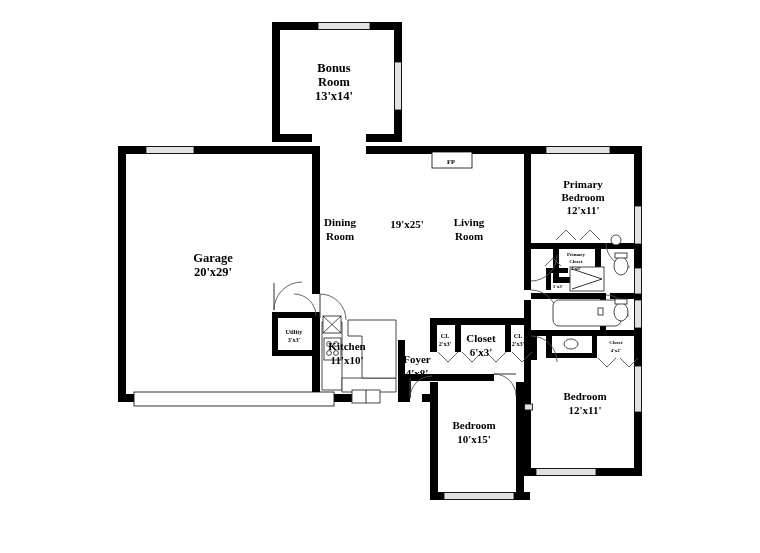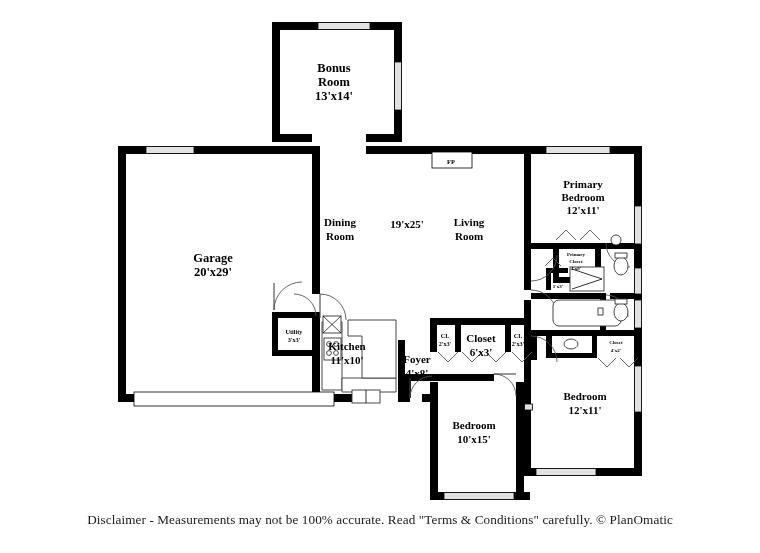--- a/index.html
+++ b/index.html
@@ -299,15 +299,14 @@
       <text class="room-label lbl-xs" x="558" y="281">CL</text>
       <text class="room-label lbl-xs" x="558" y="288">1'x3'</text>
 
       <text class="room-label lbl-xs" x="616" y="344">Closet</text>
       <text class="room-label lbl-xs" x="616" y="352">4'x2'</text>
 
     </g>
 
   </svg>
 
-  <div class="disclaimer">Disclaimer - Measurements may not be 100% accurate. Read "Terms &amp; Conditions" carefully. © PlanOmatic</div>
 
 </div>
 
 </body></html>

